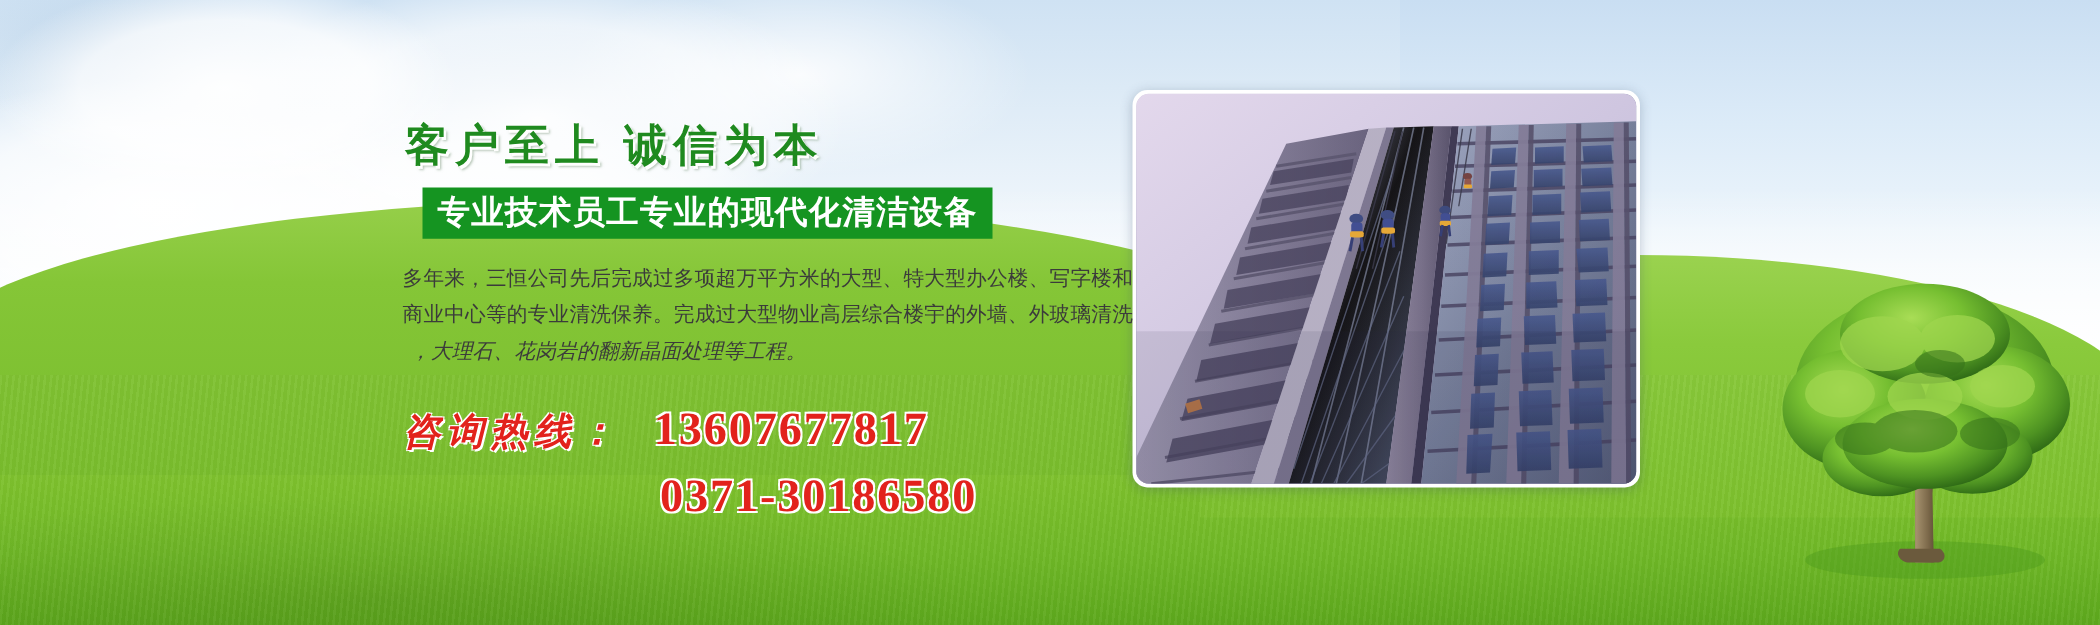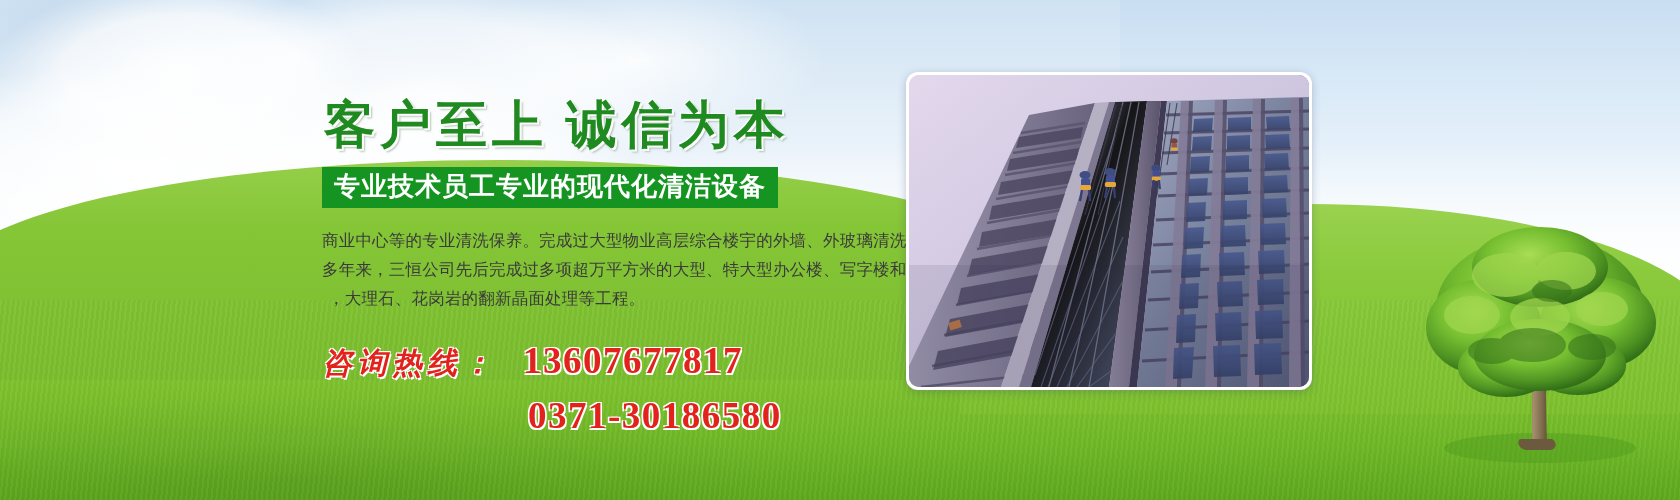--- a/index.html
+++ b/index.html
@@ -113,22 +113,22 @@
   }
   .tree svg { display: block; }
 
   
   .content {
     position: absolute;
     left: 322px; top: 98px;
     width: 600px;
   }
   .headline {
-    font-family: Liberation Serif, serif;
-    font-size: 51px;
+    font-family: Liberation Sans, sans-serif;
+    font-size: 35px;
     font-weight: bold;
     color: #1f8a1f;
     letter-spacing: 5px;
     line-height: 1.08;
     white-space: nowrap;
     text-shadow:
       2px 2px 0 #ffffff,
       3px 3px 2px rgba(120,150,120,0.55),
       -1px -1px 0 rgba(255,255,255,0.9);
     margin: 0 0 14px 2px;
@@ -136,32 +136,32 @@
   .subtitle-bar {
     display: inline-block;
     background: #159421;
     color: #ffffff;
     font-size: 26px;
     font-weight: bold;
     letter-spacing: 1px;
     padding: 6px 12px 8px 12px;
     line-height: 1.05;
     white-space: nowrap;
-    margin: 0 0 18px 0;
+    margin: 0 0 18px 16px;
   }
   .bodytext {
     font-size: 16.5px;
     color: #3b3b3b;
     line-height: 1.75;
     letter-spacing: 0.2px;
     width: 560px;
     margin: 0;
   }
   .bodytext .line { display: block; white-space: nowrap; }
-  .bodytext .line.indent { text-indent: 6px; }
+  .bodytext .line.indent { text-indent: 6px; font-style: italic; }
 
   .phone-block {
     margin-top: 26px;
   }
   .phone-row {
     display: flex;
     align-items: baseline;
     white-space: nowrap;
   }
   .phone-label {
@@ -503,22 +503,22 @@
     </div>
   </div>
 
   <div class="content">
 
     <h1 class="headline">客户至上  诚信为本</h1>
 
     <div class="subtitle-bar">专业技术员工专业的现代化清洁设备</div>
 
     <p class="bodytext">
+      <span class="line">多年来，三恒公司先后完成过多项超万平方米的大型、特大型办公楼、写字楼和</span>
       <span class="line">商业中心等的专业清洗保养。完成过大型物业高层综合楼宇的外墙、外玻璃清洗</span>
-      <span class="line">多年来，三恒公司先后完成过多项超万平方米的大型、特大型办公楼、写字楼和</span>
       <span class="line indent">，大理石、花岗岩的翻新晶面处理等工程。</span>
     </p>
 
     <div class="phone-block">
       <div class="phone-row">
         <span class="phone-label">咨询热线：</span>
         <span class="phone-number">13607677817</span>
       </div>
       <div class="phone-row second">
         <span class="phone-number">0371-30186580</span>

